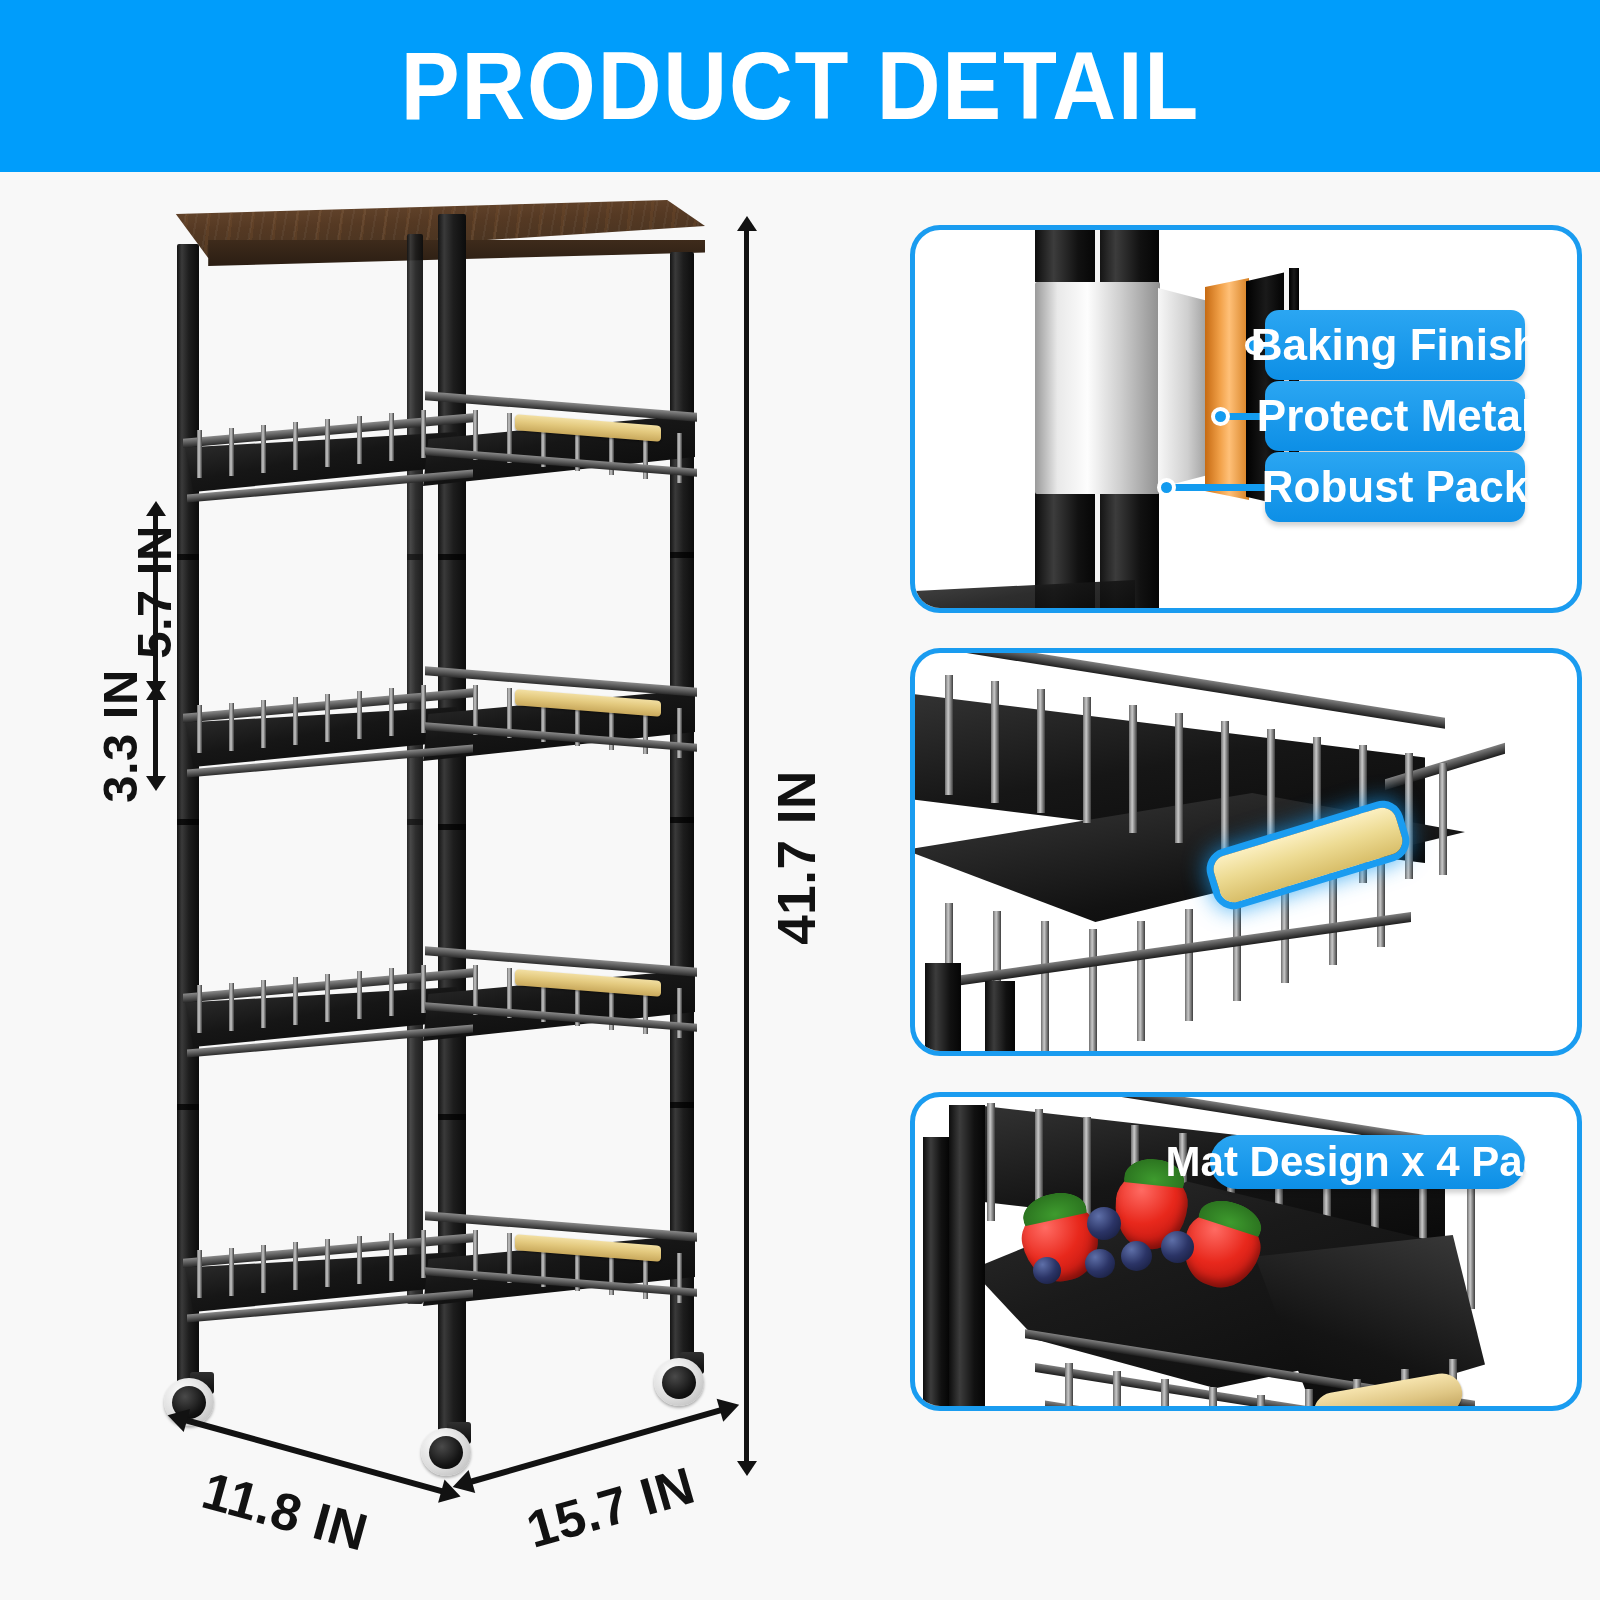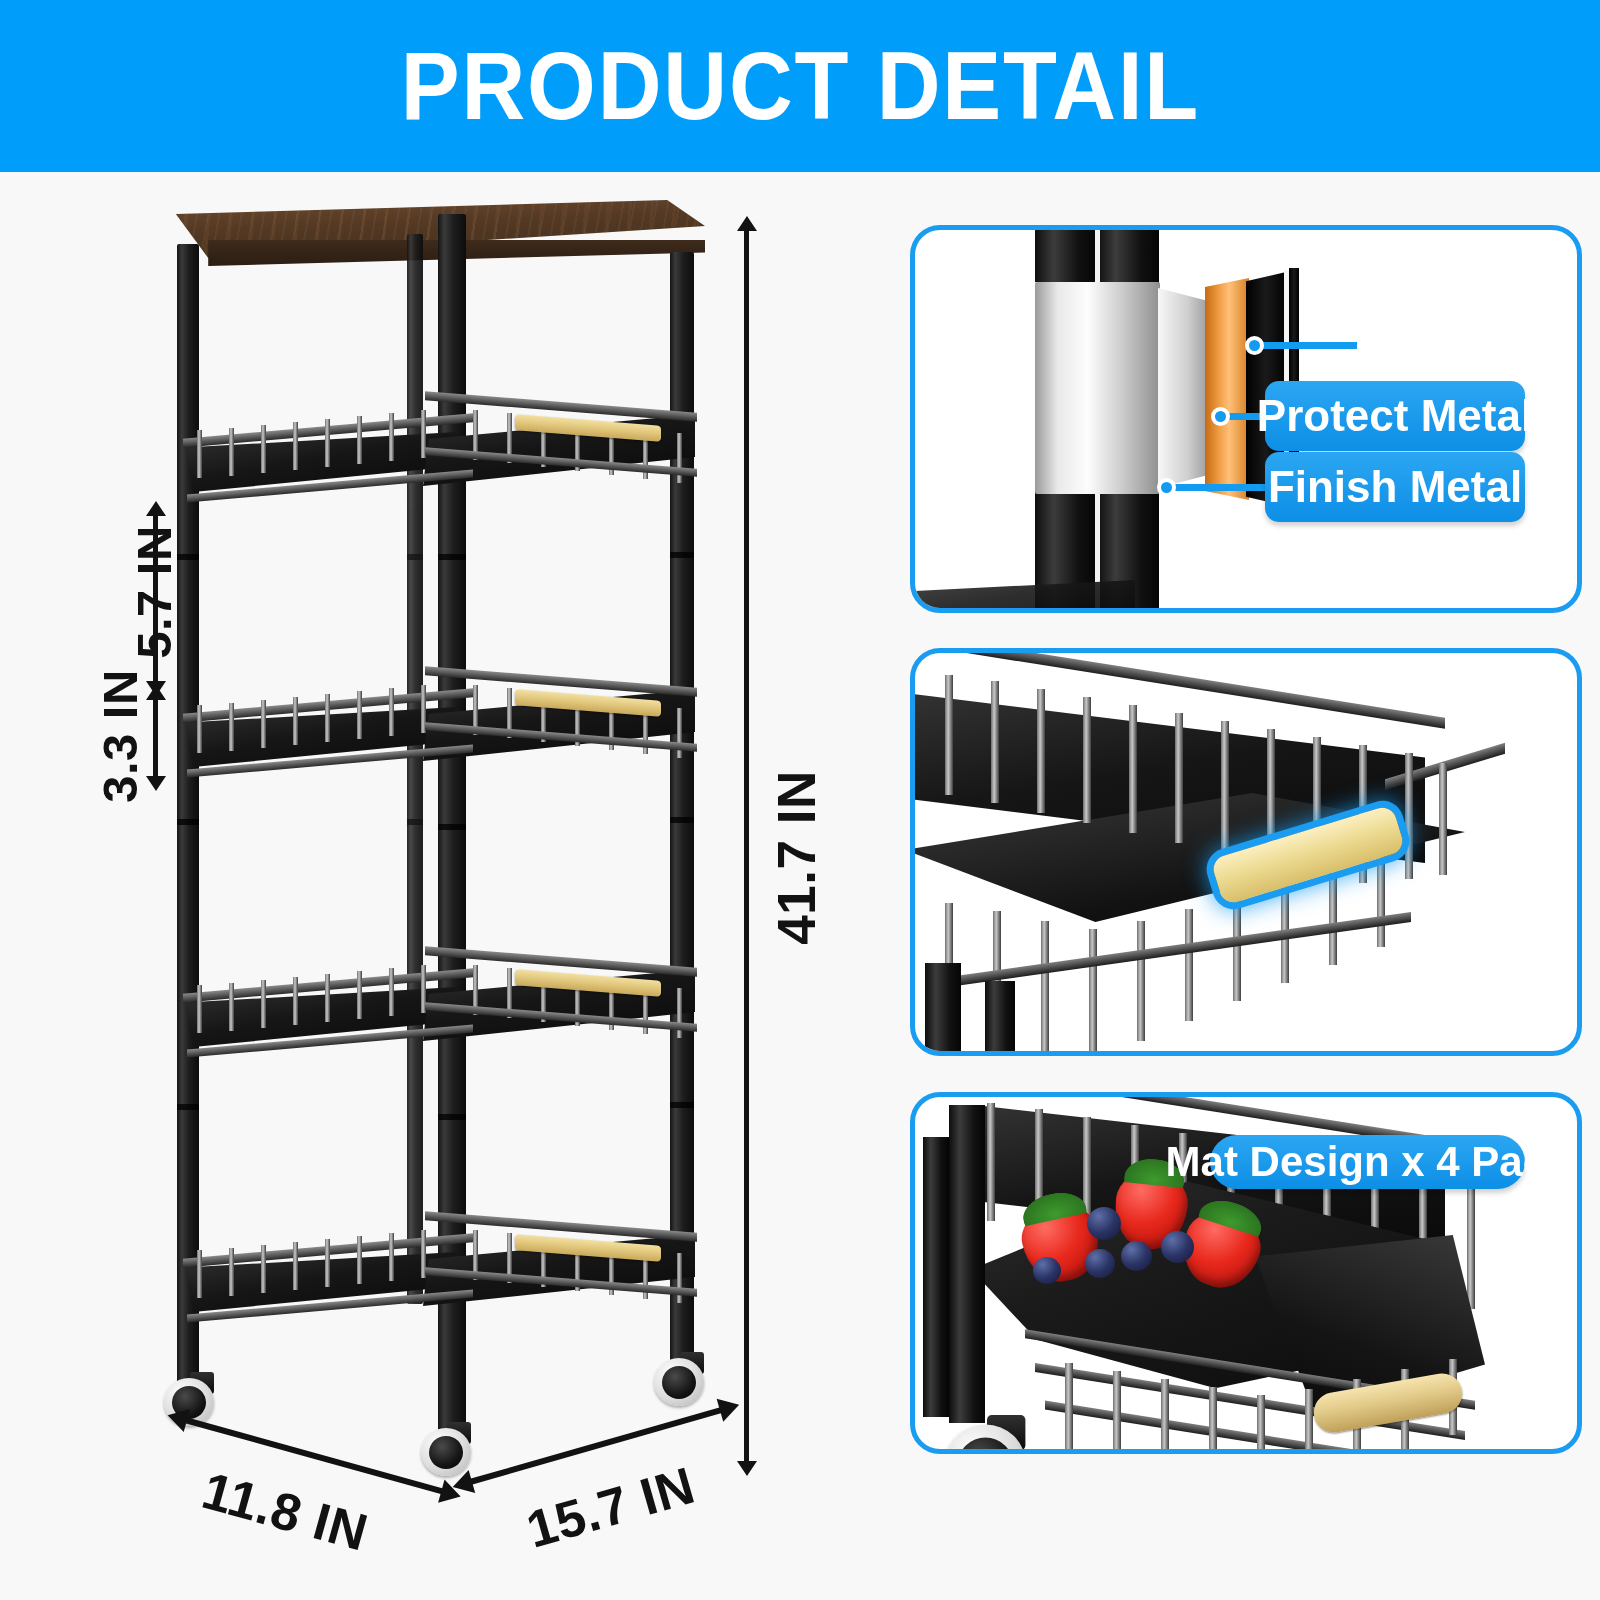--- a/index.html
+++ b/index.html
@@ -367,31 +367,34 @@
   <div class="xs-orange" style="left:290px; top:48px; width:44px; height:222px;
               clip-path:polygon(0% 4%,100% 0%,100% 100%,0% 96%);"></div>
 
   <div class="xs-black" style="left:331px; top:42px; width:40px; height:234px;
               clip-path:polygon(0% 4%,100% 0%,100% 100%,0% 96%);"></div>
   <div class="xs-white" style="left:369px; top:40px; width:7px; height:238px;"></div>
   <div class="xs-black" style="left:374px; top:38px; width:10px; height:242px;"></div>
 
   <div class="leader" style="left:336px; top:112px; width:106px;"></div>
   <div class="leader-dot" style="left:330px; top:106px;"></div>
+  <div class="pill" style="left:350px; top:80px; width:260px; height:70px; font-size:44px;">
+    <span>Baking Finish</span>
+  </div>
 
   <div class="leader" style="left:304px; top:183px; width:140px;"></div>
   <div class="leader-dot" style="left:296px; top:177px;"></div>
   <div class="pill" style="left:350px; top:151px; width:260px; height:70px; font-size:44px;">
     <span>Protect Metal</span>
   </div>
 
   <div class="leader" style="left:250px; top:254px; width:196px;"></div>
   <div class="leader-dot" style="left:242px; top:248px;"></div>
   <div class="pill" style="left:350px; top:222px; width:260px; height:70px; font-size:44px;">
-    <span>Finish Metal</span>
+    <span>Robust Pack</span>
   </div>
 
   <div class="bk-plate" style="left:-20px; top:350px; width:240px; height:40px; clip-path:polygon(0% 30%,100% 0%,100% 70%,0% 100%); opacity:.9;"></div>
 </div>
 
 <div class="panel" style="left:910px; top:648px; width:672px; height:408px;">
 
   <div class="bk-plate" style="left:-10px; top:40px; width:520px; height:170px; clip-path:polygon(0% 0%,100% 38%,100% 100%,0% 62%);"></div>
 
   <div class="bk-plate" style="left:-10px; top:140px; width:560px; height:150px;
@@ -425,21 +428,21 @@
   <div class="wire" style="left:414px; top:220px; width:8px; height:92px;"></div>
   <div class="wire" style="left:462px; top:208px; width:8px; height:86px;"></div>
   <div class="bk-bar" style="left:26px; top:292px; width:470px; height:10px; transform:skewY(-8deg);"></div>
 
   <div class="xs-post" style="left:10px; top:310px; width:36px; height:96px;"></div>
   <div class="xs-post" style="left:70px; top:328px; width:30px; height:80px;"></div>
 
   <div class="glow-handle" style="left:298px; top:178px; width:190px; height:48px; transform:rotate(-17deg);"></div>
 </div>
 
-<div class="panel" style="left:910px; top:1092px; width:672px; height:362px;">
+<div class="panel" style="left:910px; top:1092px; width:672px; height:319px;">
 
   <div class="bk-plate" style="left:60px; top:8px; width:470px; height:150px; clip-path:polygon(0% 0%,100% 36%,100% 100%,0% 64%);"></div>
   <div class="bk-bar" style="left:50px; top:4px; width:490px; height:10px; transform:skewY(9deg);"></div>
   <div class="wire" style="left:72px; top:6px; width:8px; height:118px;"></div>
   <div class="wire" style="left:120px; top:12px; width:8px; height:120px;"></div>
   <div class="wire" style="left:168px; top:20px; width:8px; height:122px;"></div>
   <div class="wire" style="left:216px; top:28px; width:8px; height:124px;"></div>
   <div class="wire" style="left:264px; top:36px; width:8px; height:126px;"></div>
   <div class="wire" style="left:312px; top:44px; width:8px; height:128px;"></div>
   <div class="wire" style="left:360px; top:52px; width:8px; height:130px;"></div>

